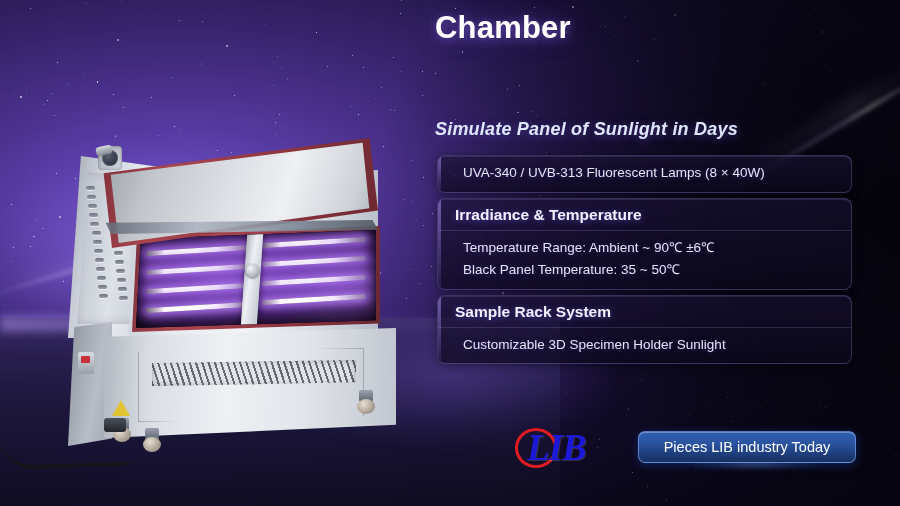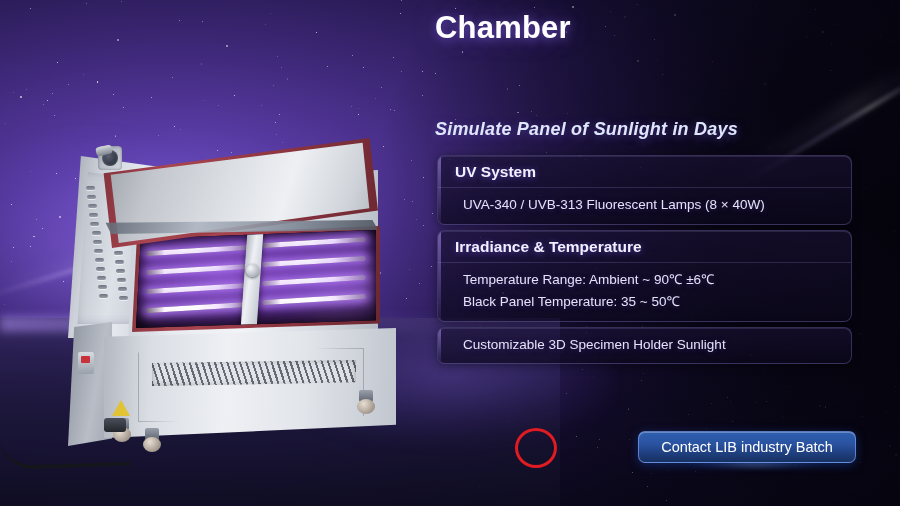--- a/index.html
+++ b/index.html
@@ -855,42 +855,43 @@
   </div>
 
   <div class="headline">
     <span class="l">Chamber</span>
   </div>
   <div class="subhead">Simulate Panel of Sunlight in Days</div>
 
   <div class="panels">
 
     <div class="panel">
-      <div class="panel-title">UV System</div>
       <div class="panel-body">
         <div class="panel-row">UVA-340 / UVB-313  Fluorescent Lamps (8 × 40W)</div>
       </div>
     </div>
 
     <div class="panel">
       <div class="panel-title">Irradiance &amp; Temperature</div>
       <div class="panel-body">
         <div class="panel-row">Temperature Range: Ambient ~ 90℃ ±6℃</div>
         <div class="panel-row">Black Panel Temperature: 35 ~ 50℃</div>
       </div>
     </div>
 
     <div class="panel">
+      <div class="panel-title">Sample Rack System</div>
       <div class="panel-body">
         <div class="panel-row">Customizable 3D Specimen Holder Sunlight</div>
       </div>
     </div>
 
   </div>
 
   <div class="logo">
     <div class="logo-ring"></div>
+    <div class="logo-text">LIB</div>
   </div>
 
   <div class="cta-underglow"></div>
-  <div class="cta">Contact LIB industry Batch</div>
+  <div class="cta">Pieces LIB industry Today</div>
 
 </div>
 
 </body></html>

